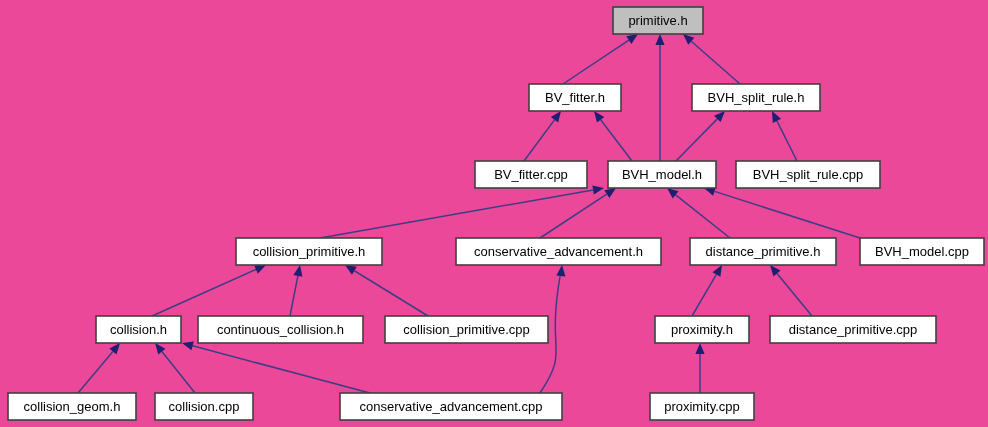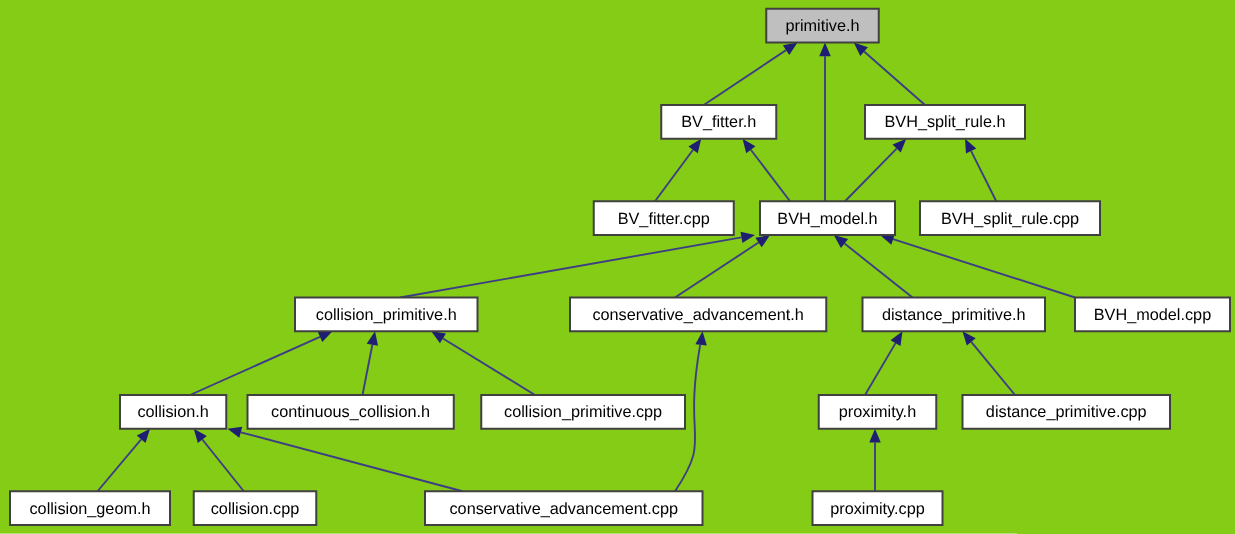--- a/index.html
+++ b/index.html
@@ -4,21 +4,21 @@
 <style>
   html, body {
     margin: 0;
     padding: 0;
     background: #ffffff;
   }
   #graph-root {
     position: relative;
     width: 988px;
     height: 427px;
-    background: #84cc16;
+    background: #ec4899;
     font-family: "Liberation Sans", sans-serif;
     overflow: hidden;
   }
   svg#dep-graph {
     display: block;
     width: 988px;
     height: 427px;
   }
   .node-box {
     fill: #ffffff;

